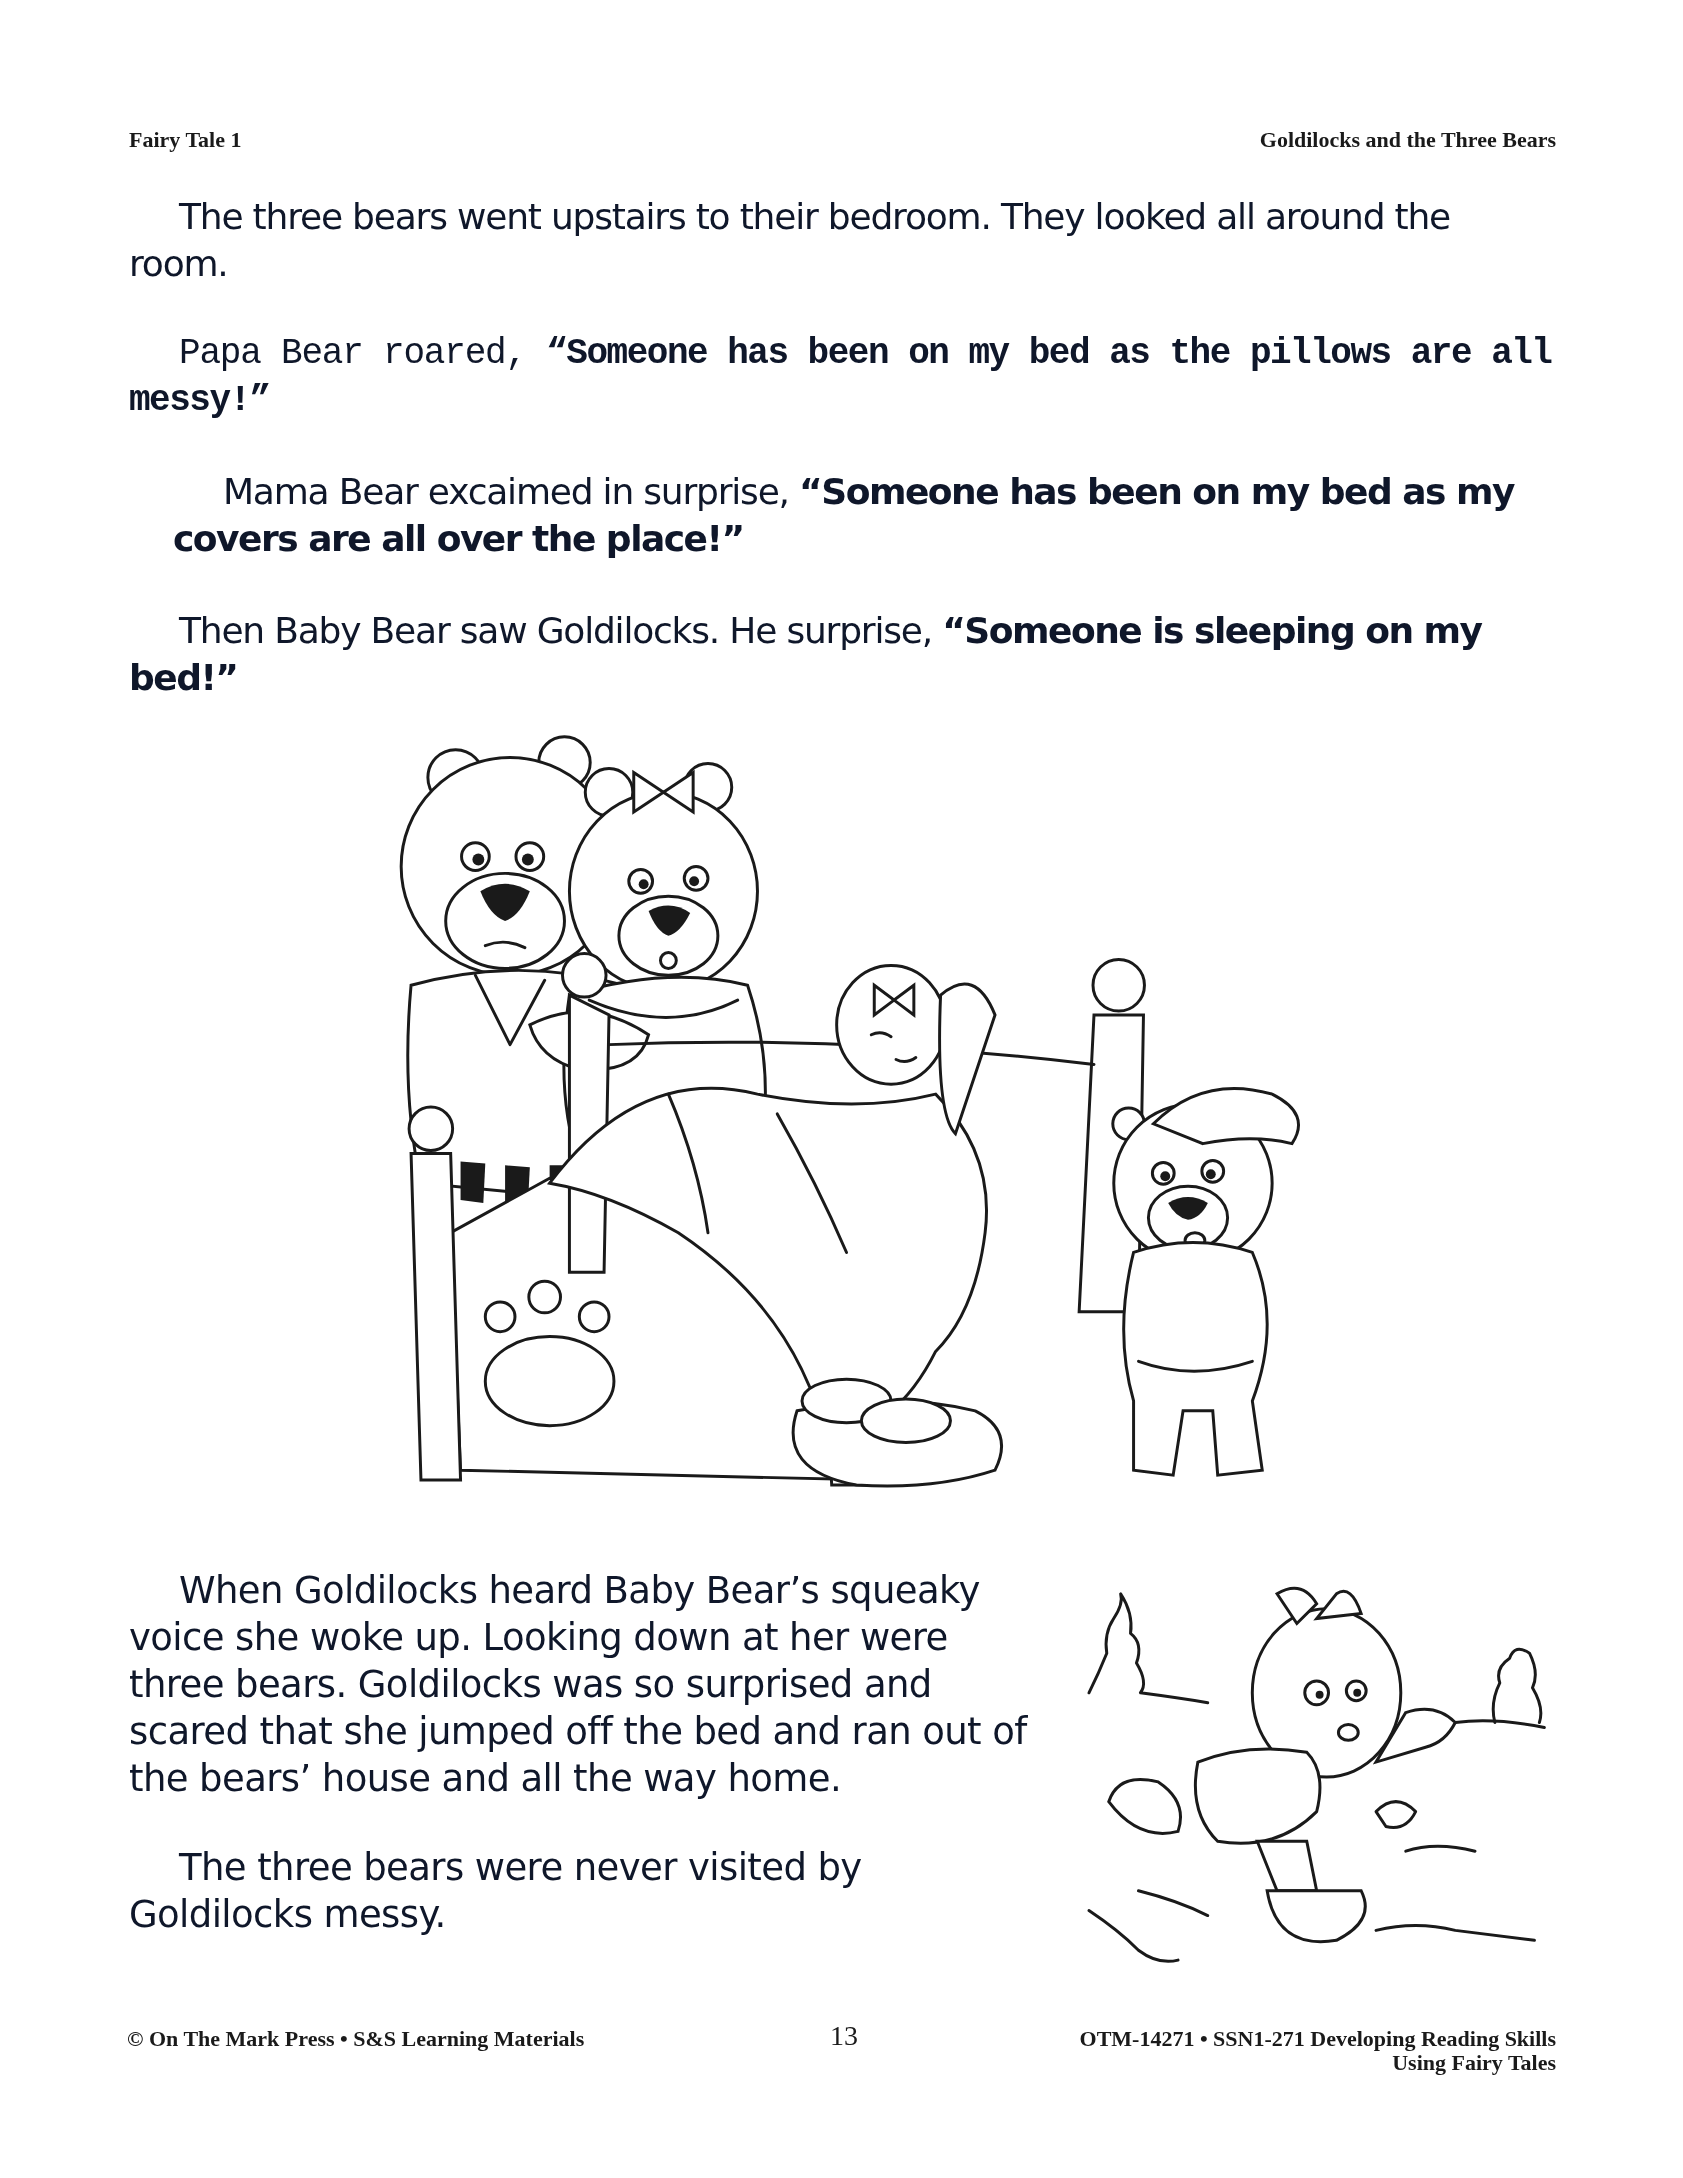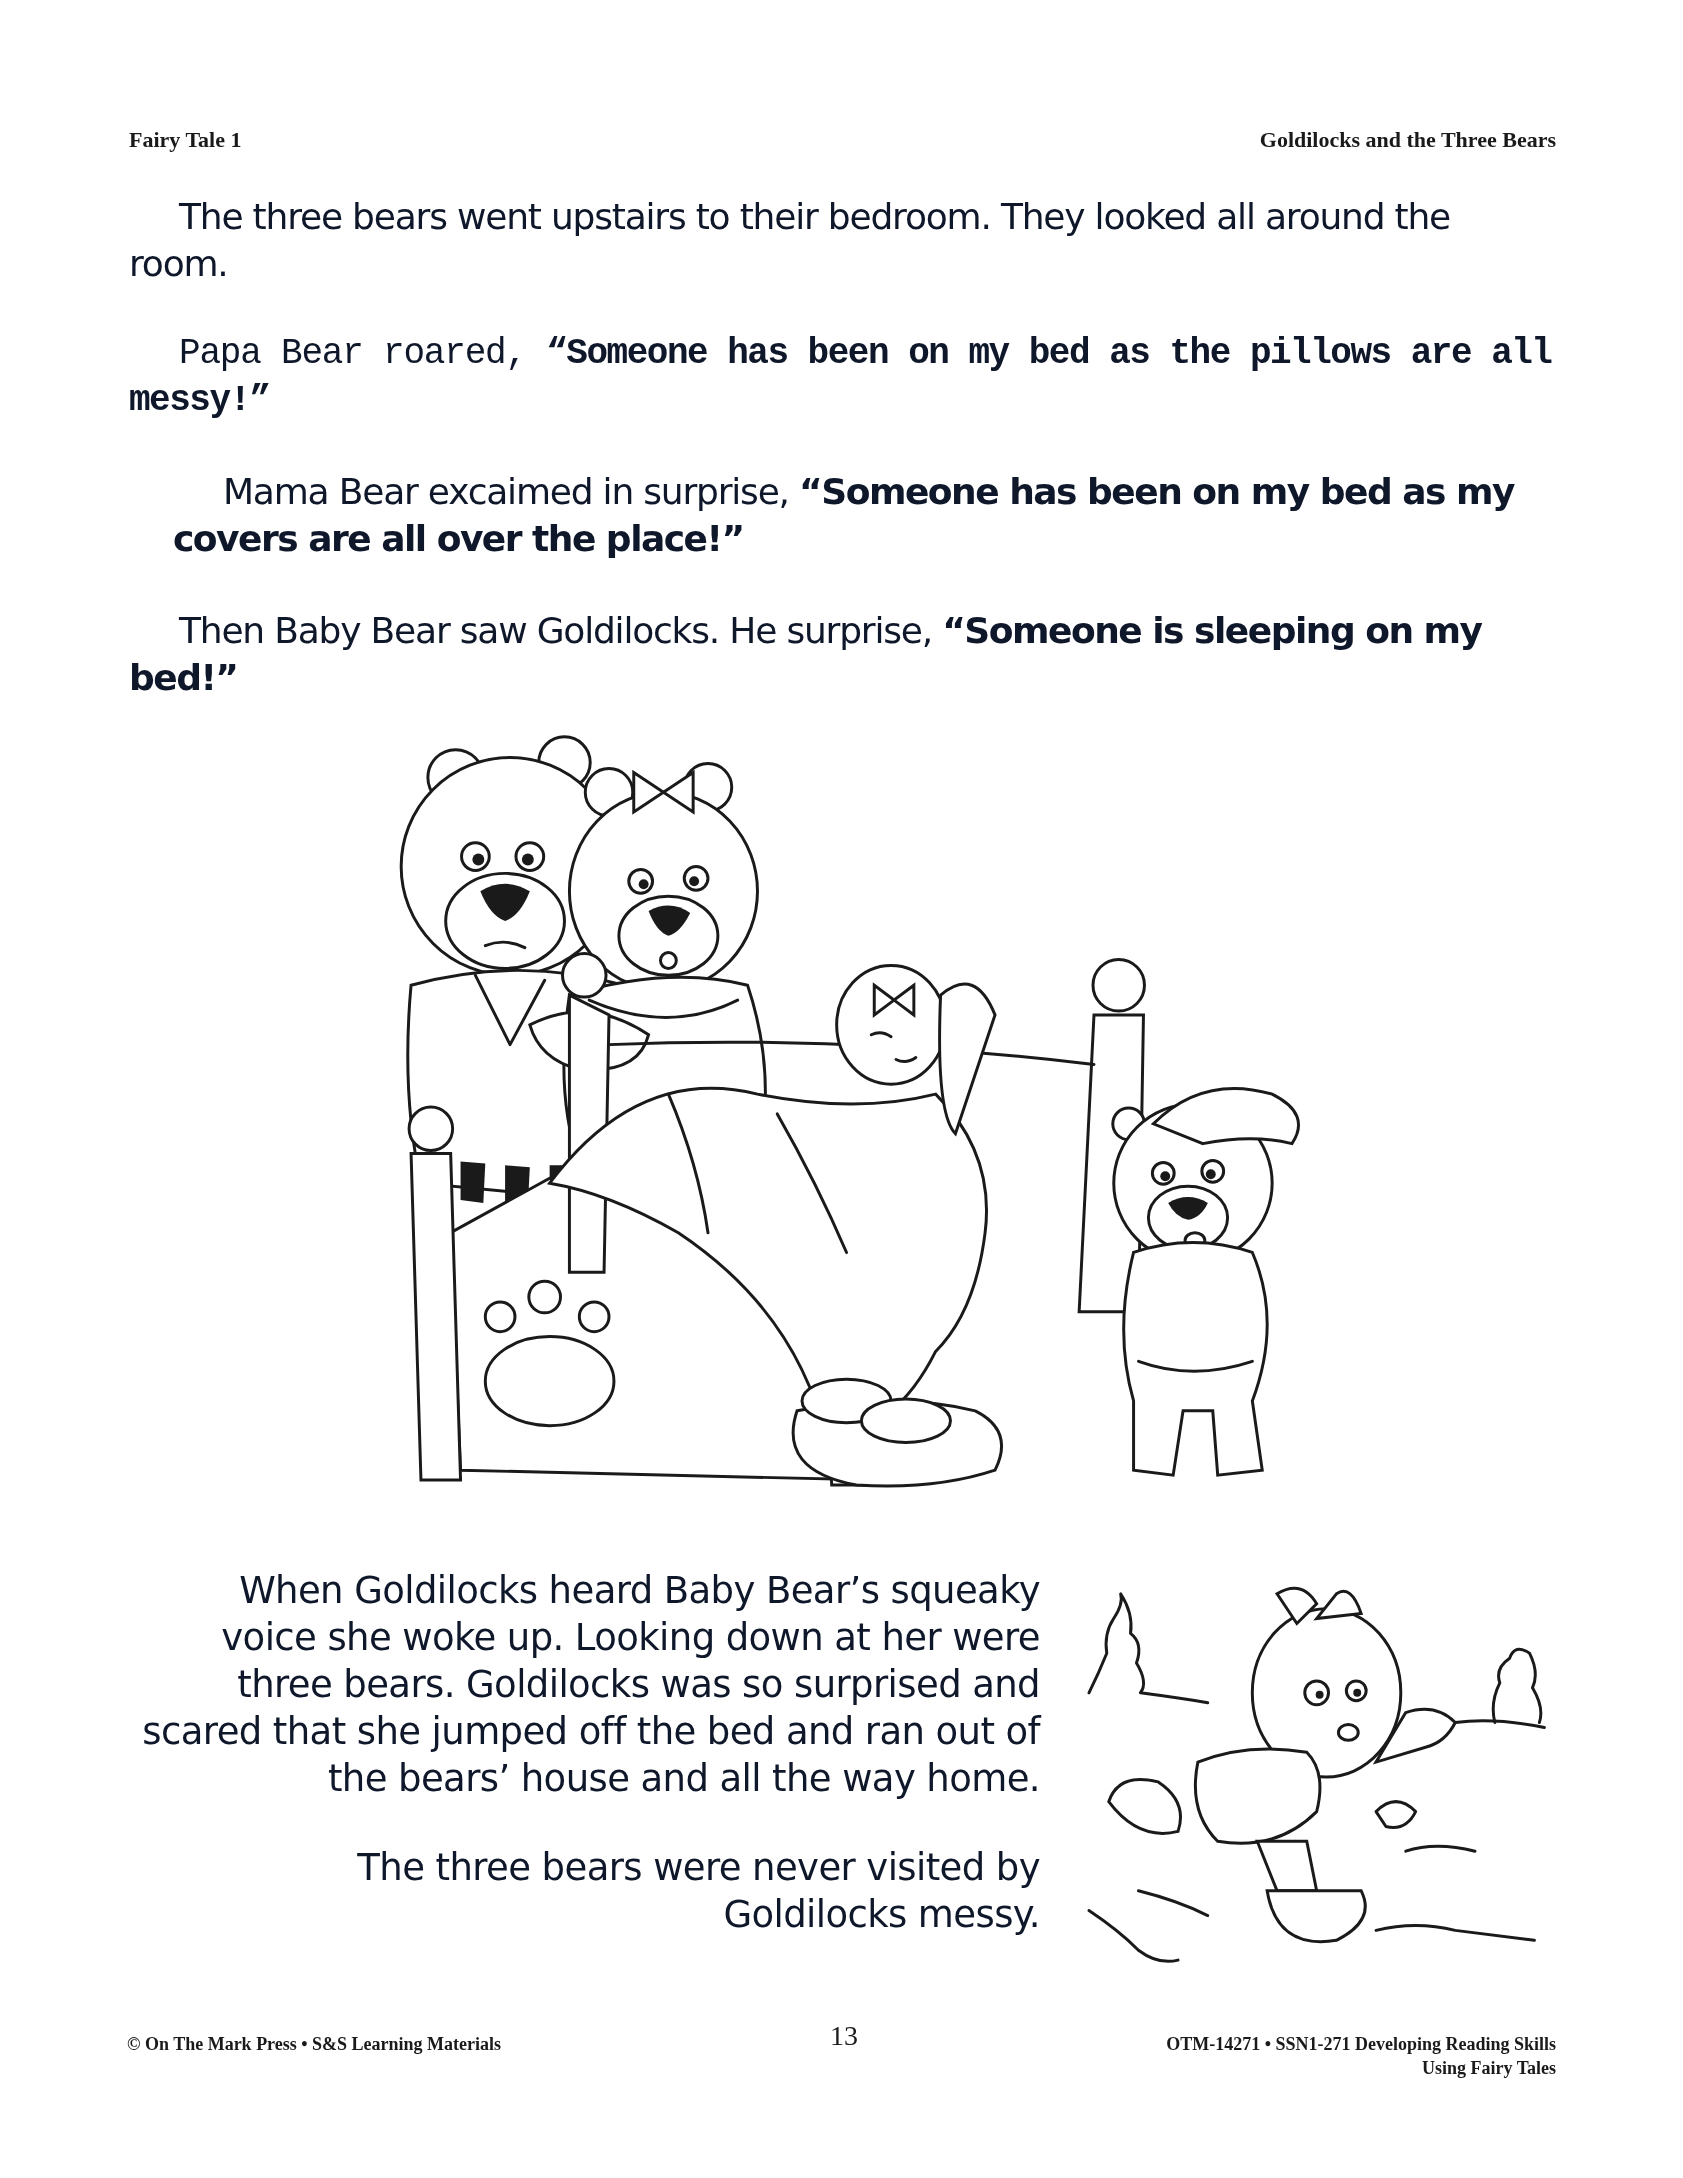--- a/index.html
+++ b/index.html
@@ -3,23 +3,23 @@
 <meta charset="utf-8">
 <style>
   html, body { margin:0; padding:0; background:#ffffff; }
   body { width:1683px; height:2178px; position:relative; overflow:hidden; color:#1a1a1a; }
   .hdr { position:absolute; top:127px; font-family:"Liberation Serif", serif; font-weight:bold; font-size:22px; color:#1a1a1a; }
   .hdr.left { left:129px;font-family:Liberation Serif, serif; }
   .hdr.right { right:127px; }
   .para { position:absolute; left:129px; width:1426px; font-family:"DejaVu Sans", sans-serif; font-size:36px; line-height:47px; letter-spacing:-1.2px; color:#0f172a; margin:0; }
   .para .indent { display:inline-block; width:50px; }
   .para b { font-weight:bold; letter-spacing:-1.5px; }
-  .narrow { width:911px; font-size:37px; line-height:47px; letter-spacing:-0.6px;text-align:right; }
+  .narrow { width:911px; font-size:37px; line-height:47px; letter-spacing:-0.6px; }
   .illus { position:absolute; }
-  .ftr { position:absolute; font-family:"Liberation Serif", serif; font-weight:bold; font-size:18px; color:#1a1a1a;margin-top:8px; }
+  .ftr { position:absolute; font-family:"Liberation Serif", serif; font-weight:bold; font-size:22px; color:#1a1a1a; }
   .pgnum { position:absolute; font-family:"Liberation Serif", serif; font-size:28px; color:#1a1a1a;margin-left:9px; }
   svg { display:block; }
   svg .ln { fill:none; stroke:#1a1a1a; stroke-width:3; stroke-linecap:round; stroke-linejoin:round; }
   svg .fl { fill:#ffffff; stroke:#1a1a1a; stroke-width:3; }
   svg .blk { fill:#1a1a1a; }
 </style>
 </head>
 <body>
 
 <div class="hdr left">Fairy Tale 1</div>

